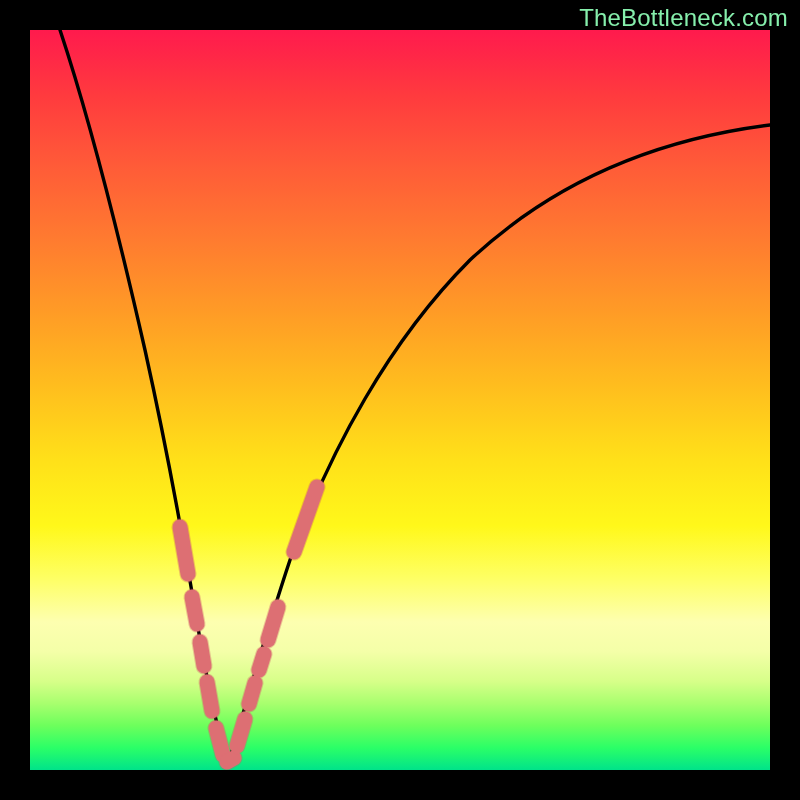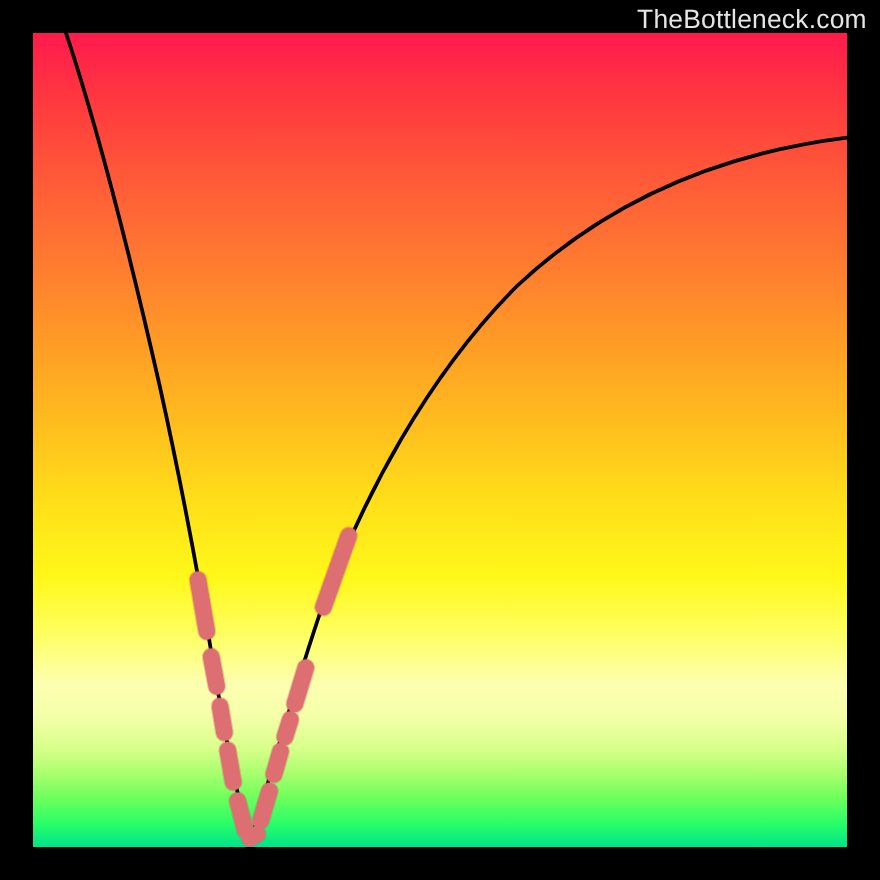--- a/index.html
+++ b/index.html
@@ -39,21 +39,21 @@
       #a8ff6e 91%,
       #6dff5c 94%,
       #2bff67 97%,
       #00e38a 100%
     );
   }
   .watermark {
     position: absolute;
     top: 4px;
     right: 12px;
-    color: #e5e5e5;
+    color: #86efac;
     font-size: 24px;
     font-weight: 400;
     letter-spacing: 0.2px;
   }
   svg.curves {
     position: absolute;
     top: 0; left: 0;
     width: 740px; height: 740px;
   }
 </style>

